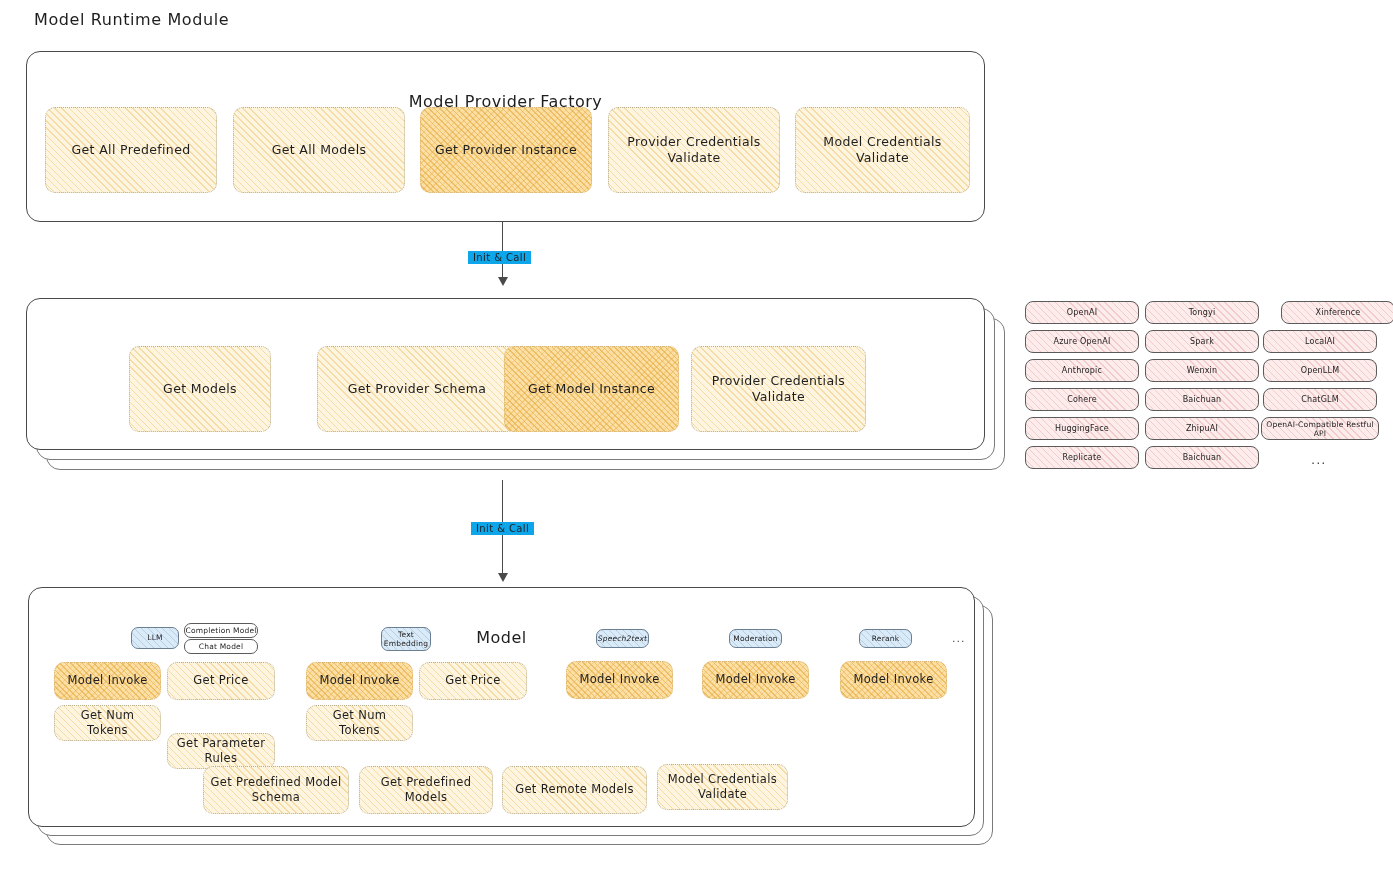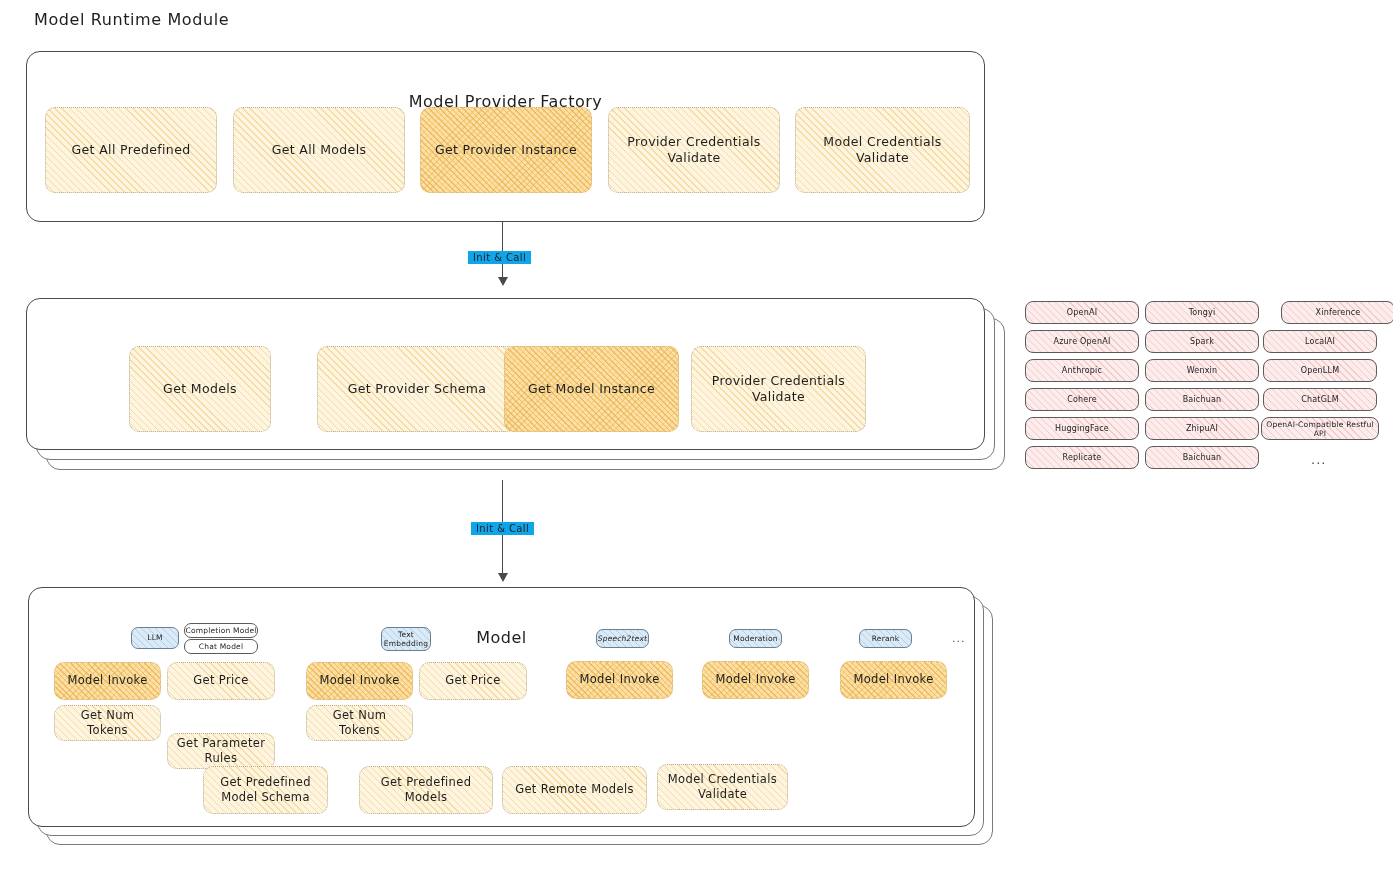--- a/index.html
+++ b/index.html
@@ -278,21 +278,21 @@
 
   <div class="chip blue" style="left:859px; top:629px; width:53px; height:19px;">
     <span>Rerank</span>
   </div>
   <div class="card strong small" style="left:840px; top:661px; width:107px; height:38px;">
     <span>Model Invoke</span>
   </div>
 
   <div class="ellipsis hand" style="left:952px; top:632px; font-size:11px;">...</div>
 
-  <div class="card small" style="left:203px; top:766px; width:125px; height:48px;">
+  <div class="card small" style="left:203px; top:766px; width:146px; height:48px;">
     <span>Get Predefined Model Schema</span>
   </div>
   <div class="card small" style="left:359px; top:766px; width:134px; height:48px;">
     <span>Get Predefined Models</span>
   </div>
   <div class="card small" style="left:502px; top:766px; width:145px; height:48px;">
     <span>Get Remote Models</span>
   </div>
   <div class="card small" style="left:657px; top:764px; width:131px; height:46px;">
     <span>Model Credentials Validate</span>

